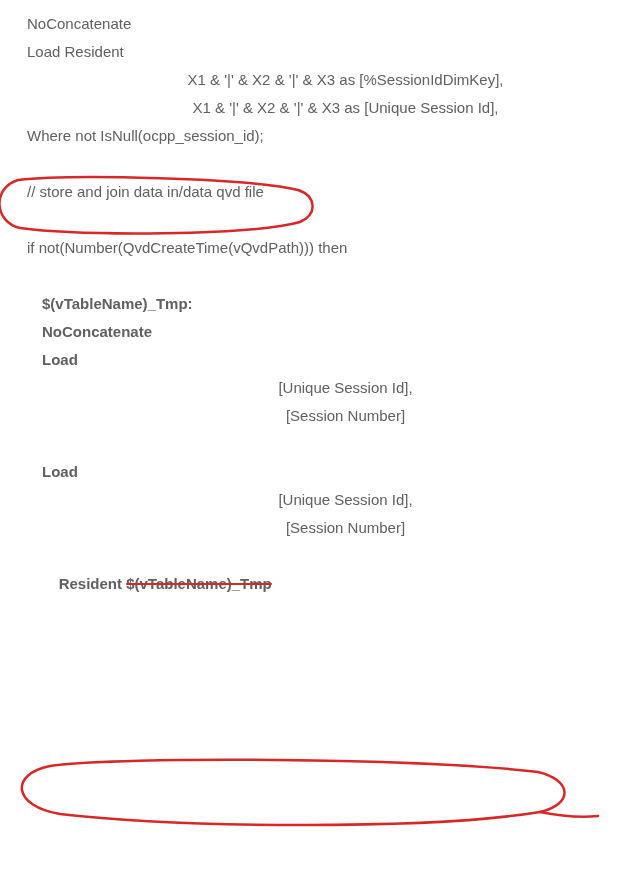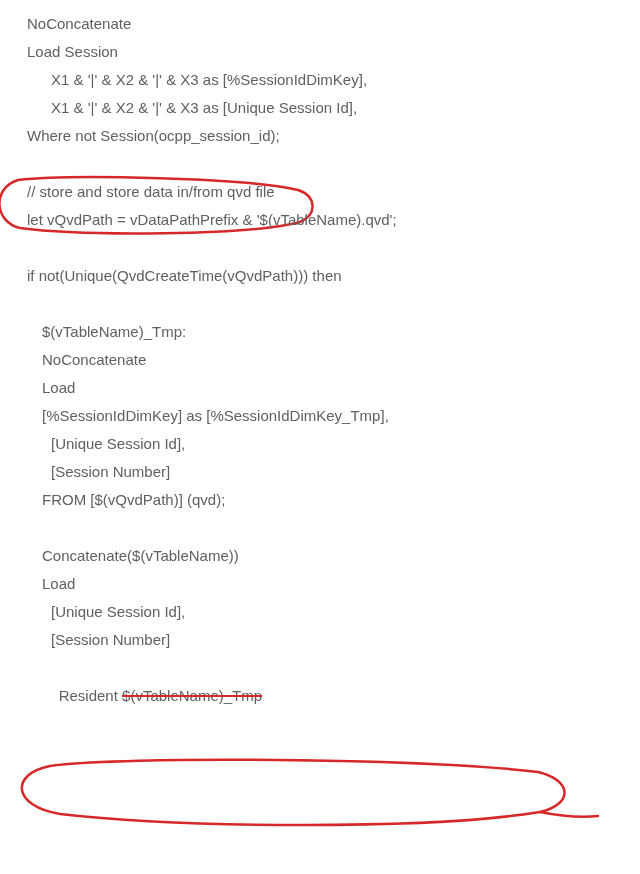--- a/index.html
+++ b/index.html
@@ -17,22 +17,22 @@
   .code-container {
     padding: 10px 0 0 27px;
     line-height: 28px;
     position: relative;
     z-index: 2;
   }
   .line {
     white-space: pre;
     min-height: 28px;
   }
-  .indent1 { padding-left: 24px; }
-  .indent2 { padding-left: 15px; }
+  .indent1 { padding-left: 24px; text-align: center; }
+  .indent2 { padding-left: 15px; font-weight: bold; }
   .blank { min-height: 28px; }
   .strike {
     text-decoration: line-through;
     text-decoration-color: #d62828;
     text-decoration-thickness: 2px;
   }
   
   .annotations {
     position: absolute;
     left: 0; top: 0;
@@ -40,39 +40,35 @@
     height: 874px;
     z-index: 1;
     pointer-events: none;
   }
 </style>
 </head>
 <body>
 
 <div class="code-container">
   <div class="line">NoConcatenate</div>
-  <div class="line">Load Session</div>
+  <div class="line">Load Resident</div>
   <div class="line indent1">X1 &amp; '|' &amp; X2 &amp; '|' &amp; X3 as [%SessionIdDimKey],</div>
   <div class="line indent1">X1 &amp; '|' &amp; X2 &amp; '|' &amp; X3 as [Unique Session Id],</div>
-  <div class="line">Where not Session(ocpp_session_id);</div>
+  <div class="line">Where not IsNull(ocpp_session_id);</div>
   <div class="line blank"></div>
-  <div class="line">// store and store data in/from qvd file</div>
-  <div class="line">let vQvdPath = vDataPathPrefix &amp; '$(vTableName).qvd';</div>
+  <div class="line">// store and join data in/data qvd file</div>
   <div class="line blank"></div>
-  <div class="line">if not(Unique(QvdCreateTime(vQvdPath))) then</div>
+  <div class="line">if not(Number(QvdCreateTime(vQvdPath))) then</div>
   <div class="line blank"></div>
   <div class="line indent2">$(vTableName)_Tmp:</div>
   <div class="line indent2">NoConcatenate</div>
   <div class="line indent2">Load</div>
-  <div class="line indent2">[%SessionIdDimKey] as [%SessionIdDimKey_Tmp],</div>
   <div class="line indent1">[Unique Session Id],</div>
   <div class="line indent1">[Session Number]</div>
-  <div class="line indent2">FROM [$(vQvdPath)] (qvd);</div>
   <div class="line blank"></div>
-  <div class="line indent2">Concatenate($(vTableName))</div>
   <div class="line indent2">Load</div>
   <div class="line indent1">[Unique Session Id],</div>
   <div class="line indent1">[Session Number]</div>
   <div class="line indent2">
     <span>Resident </span><span class="strike">$(vTableName)_Tmp</span>
   </div>
 
 </div>
 
 <svg class="annotations" viewBox="0 0 640 874" xmlns="http://www.w3.org/2000/svg">

